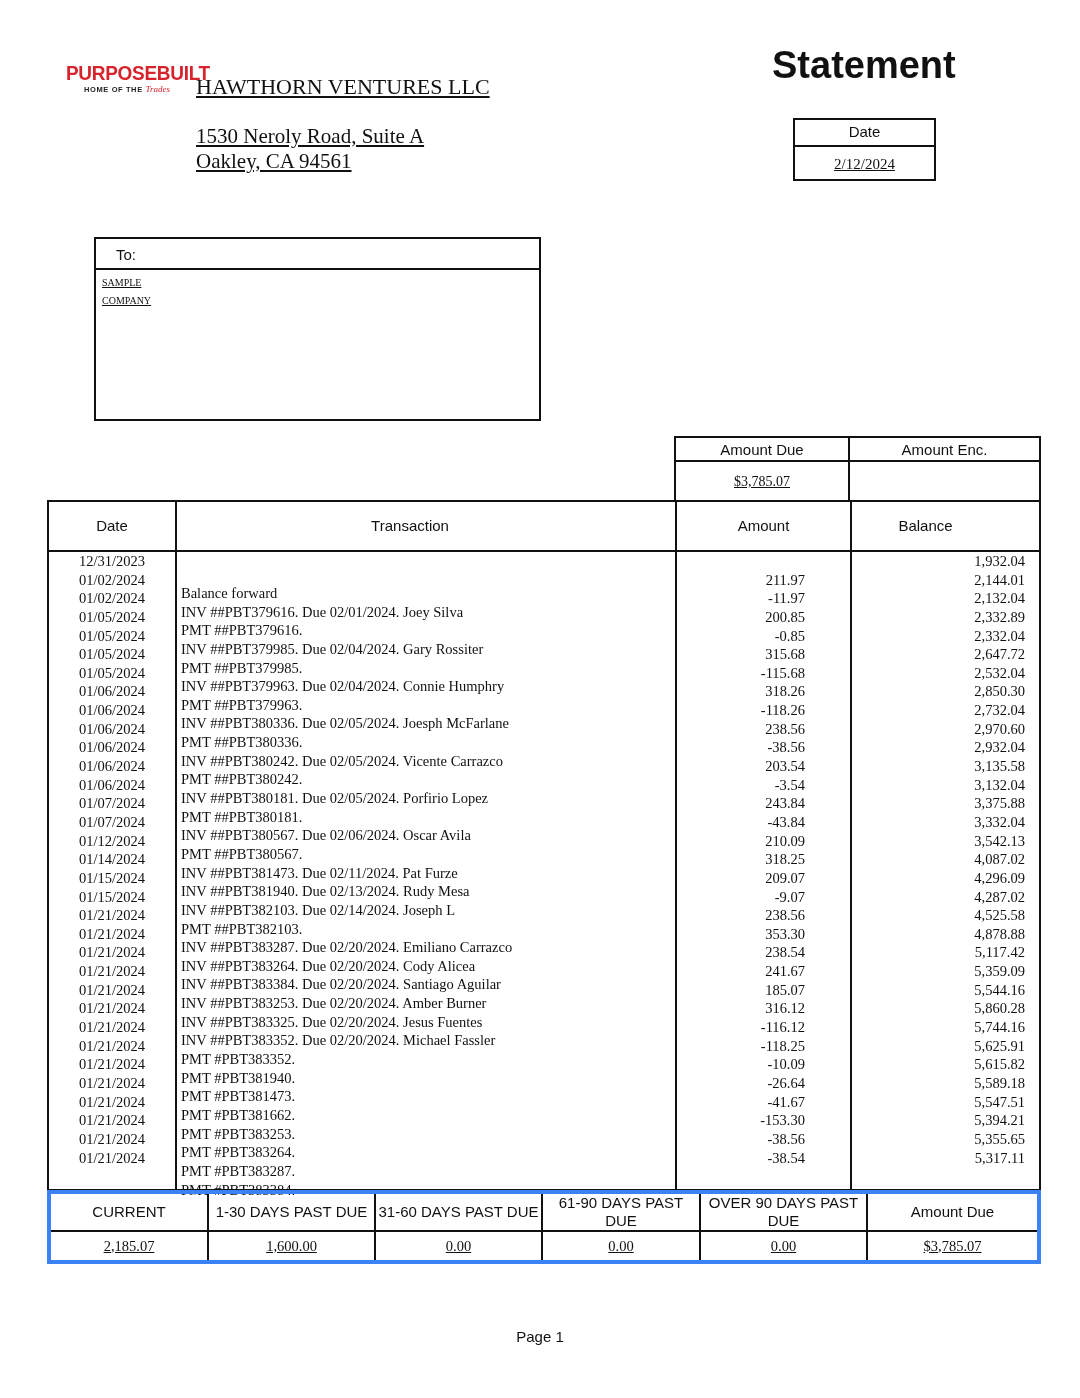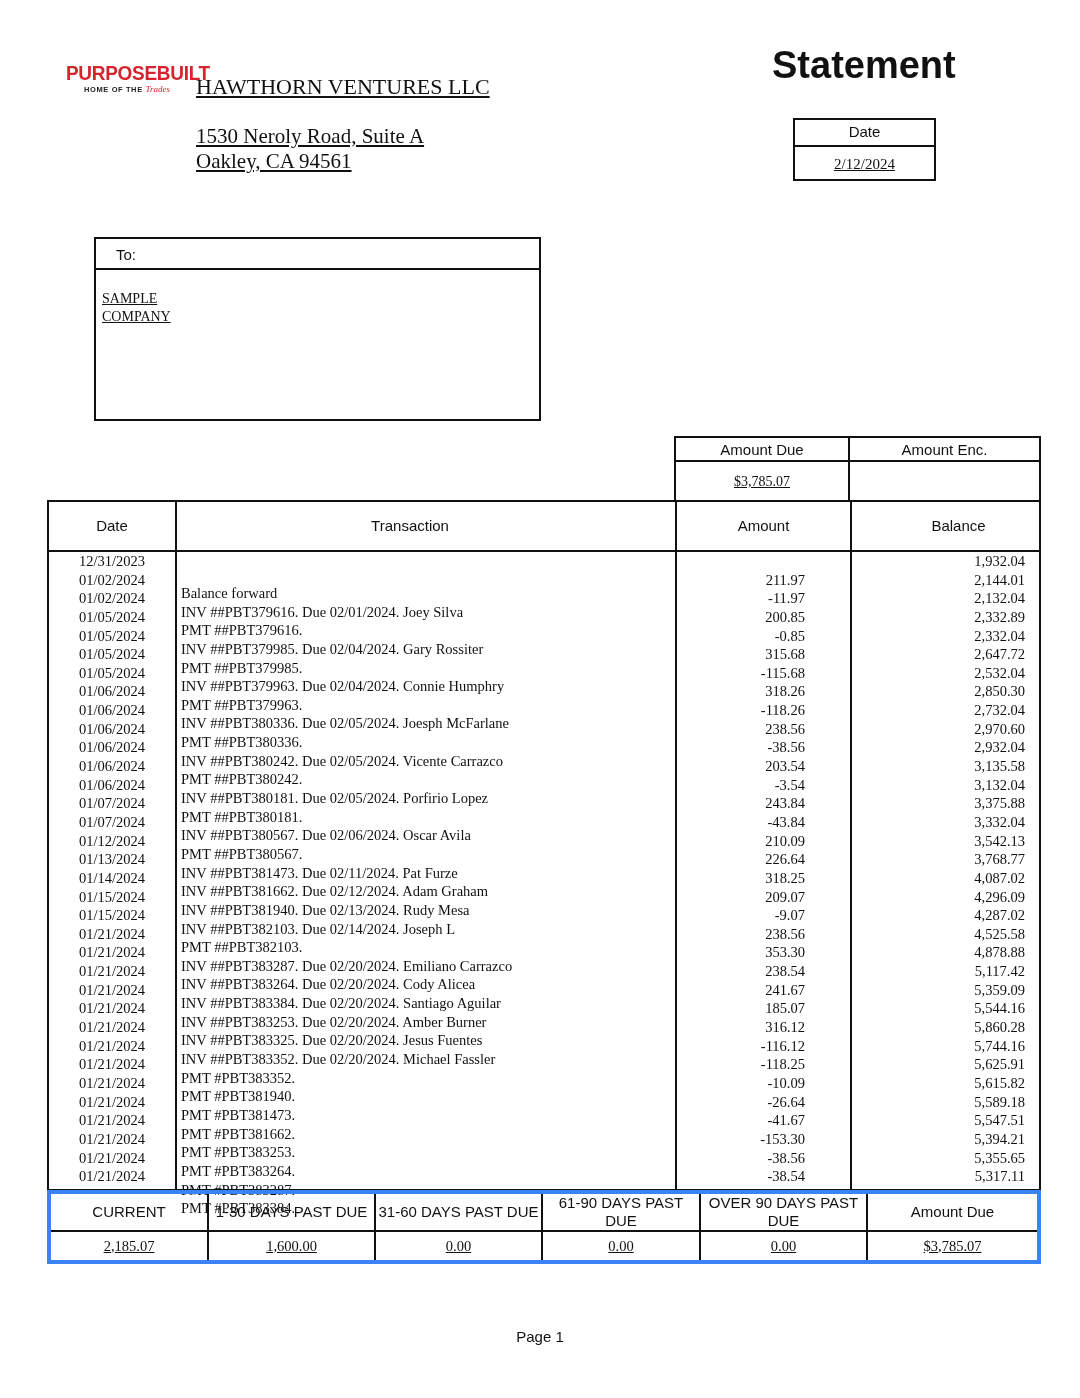--- a/index.html
+++ b/index.html
@@ -18,21 +18,21 @@
   .company-addr { left:196px; top:124px; font-size:21px; line-height:25px; }
 
   .doc-title { left:772px; top:44px; font-size:38px; font-weight:bold; }
 
   .date-box { left:793px; top:118px; width:143px; height:63px; border:2px solid #111; box-sizing:border-box; }
   .date-box .hdr { height:25px; border-bottom:2px solid #111; text-align:center; font-size:15px; line-height:24px; }
   .date-box .val { text-align:center; font-size:15px; line-height:34px; }
 
   .to-box { left:94px; top:237px; width:447px; height:184px; border:2px solid #111; box-sizing:border-box; }
   .to-box .hdr { height:31px; border-bottom:2px solid #111; font-size:15px; line-height:32px; padding-left:20px; box-sizing:border-box; }
-  .to-box .body { padding:20px 6px; font-size:14px; line-height:18px; }
+  .to-box .body { padding:4px 6px; font-size:10px; line-height:18px; }
 
   .due-box { left:674px; top:436px; width:367px; height:64px; border:2px solid #111; border-bottom:none; box-sizing:border-box; display:grid; grid-template-columns:174px 1fr; grid-template-rows:24px 40px; }
   .due-box > div { text-align:center; }
   .due-box .h { font-size:15px; line-height:24px; border-bottom:2px solid #111; }
   .due-box .c1 { border-right:2px solid #111; }
   .due-box .v { font-size:14px; line-height:40px; }
 
   .main-table { left:47px; top:500px; width:994px; height:691px; border:2px solid #111; box-sizing:border-box; }
   .col-line { position:absolute; top:0; bottom:0; border-left:2px solid #111; }
   .thead { position:absolute; left:0; right:0; top:0; height:48px; border-bottom:2px solid #111; }
@@ -94,21 +94,21 @@
 </div>
 
 <div class="abs main-table">
   <div class="col-line" style="left:126px;"></div>
   <div class="col-line" style="left:626px;"></div>
   <div class="col-line" style="left:801px;"></div>
   <div class="thead">
     <div class="th sans" style="left:0;width:126px;">Date</div>
     <div class="th sans" style="left:128px;width:466px;">Transaction</div>
     <div class="th sans" style="left:628px;width:173px;">Amount</div>
-    <div class="th sans" style="left:816px;width:187px;">Balance</div>
+    <div class="th sans" style="left:783px;width:187px;">Balance</div>
   </div>
   <div class="rows serif" id="rows">
       <div class="row">
         <span class="r-date">12/31/2023</span>
         <span class="r-txn">Balance forward</span>
         <span class="r-amt"></span>
         <span class="r-bal">1,932.04</span>
       </div>
       <div class="row">
         <span class="r-date">01/02/2024</span>
@@ -192,26 +192,20 @@
         <span class="r-date">01/07/2024</span>
         <span class="r-txn">PMT ##PBT380567.</span>
         <span class="r-amt">-43.84</span>
         <span class="r-bal">3,332.04</span>
       </div>
       <div class="row">
         <span class="r-date">01/12/2024</span>
         <span class="r-txn">INV ##PBT381473. Due 02/11/2024. Pat Furze</span>
         <span class="r-amt">210.09</span>
         <span class="r-bal">3,542.13</span>
-      </div>
-      <div class="row">
-        <span class="r-date">01/13/2024</span>
-        <span class="r-txn">INV ##PBT381662. Due 02/12/2024. Adam Graham</span>
-        <span class="r-amt">226.64</span>
-        <span class="r-bal">3,768.77</span>
       </div>
       <div class="row">
         <span class="r-date">01/14/2024</span>
         <span class="r-txn">INV ##PBT381940. Due 02/13/2024. Rudy Mesa</span>
         <span class="r-amt">318.25</span>
         <span class="r-bal">4,087.02</span>
       </div>
       <div class="row">
         <span class="r-date">01/15/2024</span>
         <span class="r-txn">INV ##PBT382103. Due 02/14/2024. Joseph L</span>

